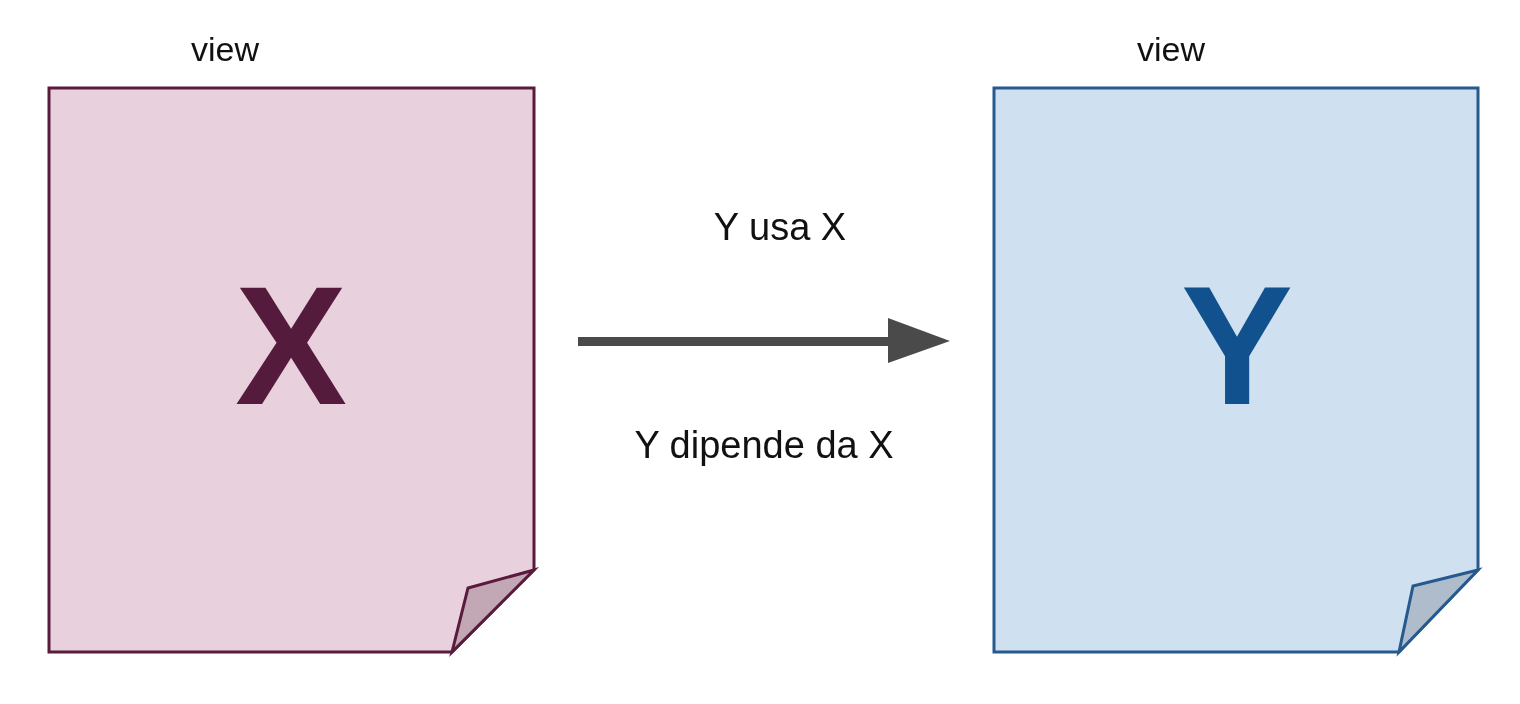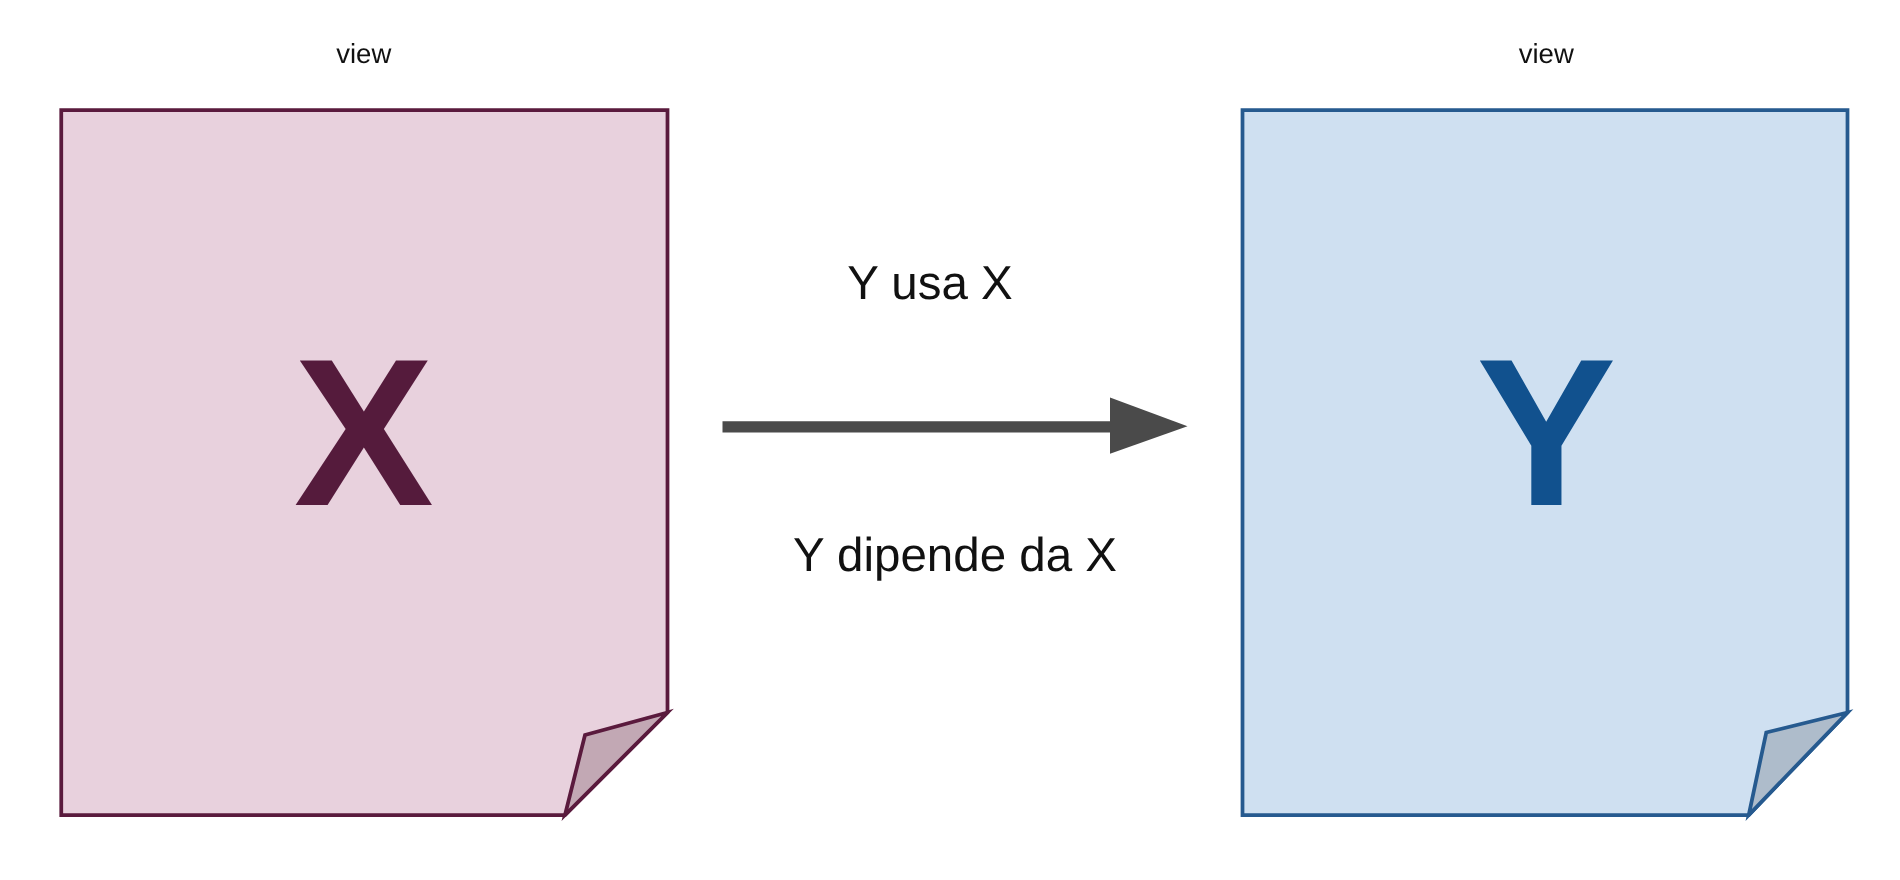--- a/index.html
+++ b/index.html
@@ -1,18 +1,18 @@
 <!DOCTYPE html>
 <html><head>
   <meta charset="utf-8">
   <style>
     html, body { margin: 0; padding: 0; background: #ffffff; }
     body { width: 1520px; height: 704px; position: relative; overflow: hidden;
            font-family: "Liberation Sans", sans-serif; }
-    .label { position: absolute; font-size: 22px; color: #111; text-align: center; }
+    .label { position: absolute; font-size: 34px; color: #111; text-align: left; }
     .page-svg { position: absolute; left: 0; top: 0; }
     .letter { position: absolute; font-weight: bold; font-size: 168px; text-align: center;
               font-family: "Liberation Sans", sans-serif; line-height: 1; }
     .edge-label { position: absolute; font-size: 38px; color: #111; text-align: center; }
   </style>
 </head>
 <body>
 
 <svg class="page-svg" width="1520" height="704" viewBox="0 0 1520 704">
 
@@ -31,14 +31,14 @@
     <polygon points="888,318 950,341 888,363" fill="#4a4a4a"></polygon>
   </g>
 </svg>
 
 <div class="label" style="left:191px; top:30px; width:200px;">view</div>
 <div class="label" style="left:1137px; top:30px; width:200px;">view</div>
 
 <div class="letter" style="left:191px; top:262px; width:200px; color:#551b3c;">X</div>
 <div class="letter" style="left:1137px; top:262px; width:200px; color:#11518e;">Y</div>
 
-<div class="edge-label" style="left:544px; top:206px; width:400px;">Y usa X</div>
+<div class="edge-label" style="left:580px; top:206px; width:400px;">Y usa X</div>
 <div class="edge-label" style="left:564px; top:424px; width:400px;">Y dipende da X</div>
 
 </body></html>

